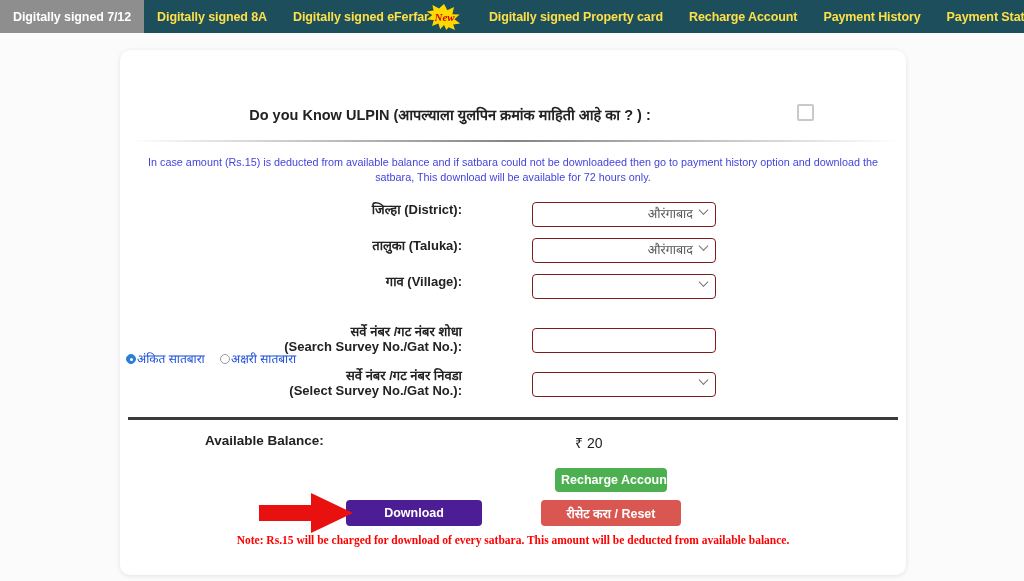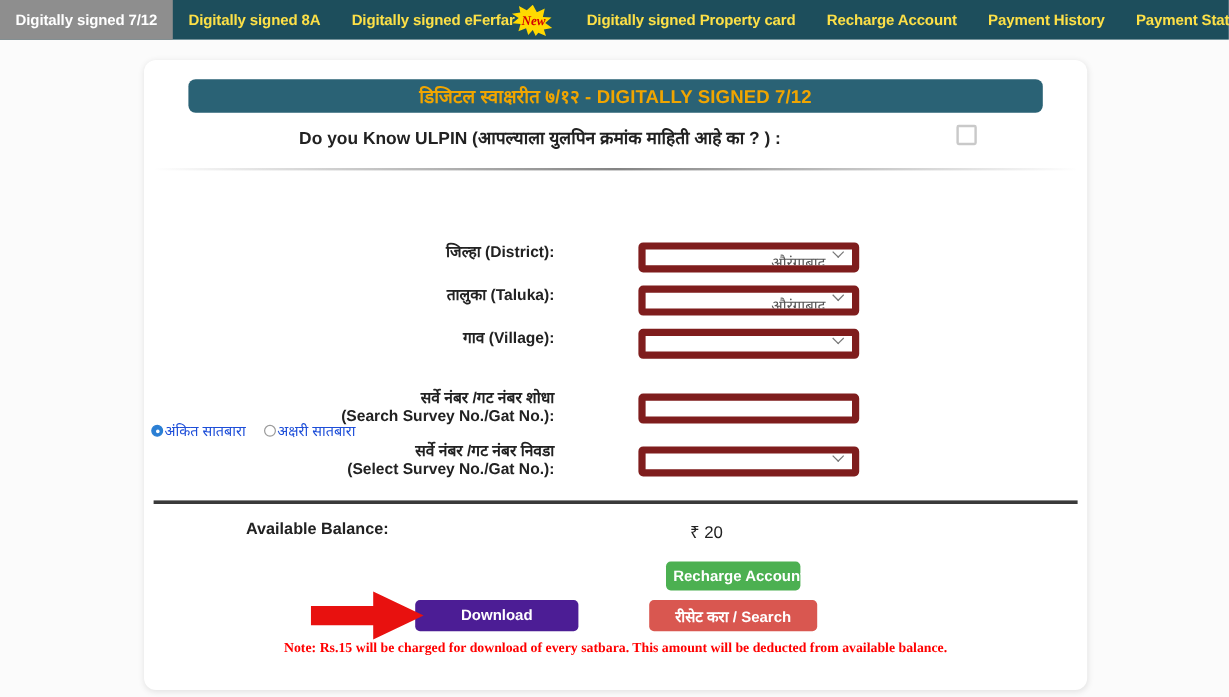--- a/index.html
+++ b/index.html
@@ -105,21 +105,21 @@
   .flabel {
     position: absolute;
     left: 70px; width: 260px;
     font-size: 13px; font-weight: bold; color: #222222;
     line-height: 15px;
   }
   .fctl { position: absolute; left: 400px; }
 
   .sel, .txt {
     width: 184px; height: 25px;
-    border: 6px solid #7f1d1d;
+    border: 1px solid #7f1d1d;
     border-radius: 4px;
     background: #ffffff;
     font-size: 12.5px;
     color: #555555;
     padding: 0 22px 0 20px;
     line-height: 23px;
     position: relative;
     white-space: nowrap;
     overflow: hidden;
   }
@@ -243,31 +243,29 @@
   <div class="nav-item">
     <span>Payment History</span>
   </div>
   <div class="nav-item">
     <span>Payment Status</span>
   </div>
 </div>
 
 <div class="card">
 
-  <div class="banner">
-    <span>डिजिटल स्वाक्षरीत ७/१२ - DIGITALLY SIGNED 7/12</span>
-  </div>
 
   <div class="ulpin-row">
     <div class="ulpin-label">Do you Know ULPIN (आपल्याला युलपिन क्रमांक माहिती आहे का ? ) :</div>
     <div class="ulpin-check"></div>
   </div>
 
   <div class="divider-fade"></div>
 
+  <div class="notice">In case amount (Rs.15) is deducted from available balance and if satbara could not be downloadeed then go to payment history option and download the satbara, This download will be available for 72 hours only.</div>
 
   <div class="form">
 
     <div class="frow">
       <div class="flabel">जिल्हा (District):</div>
       <div class="fctl">
         <div class="sel">
           <span>औरंगाबाद</span>
           <span class="caret"></span>
         </div>
@@ -330,21 +328,21 @@
 
   <div class="hr-thick"></div>
 
   <div class="balance-row">
     <div class="balance-label">Available Balance:</div>
     <div class="balance-value">₹ 20</div>
   </div>
 
   <button class="btn btn-recharge">Recharge Account</button>
   <button class="btn btn-download">Download</button>
-  <button class="btn btn-reset">रीसेट करा / Search</button>
+  <button class="btn btn-reset">रीसेट करा / Reset</button>
 
   <div class="arrow">
     <svg width="95" height="44" viewBox="0 0 95 44">
       <polygon points="0,14 52,14 52,2 94,22 52,42 52,30 0,30" fill="#e8110f"></polygon>
     </svg>
   </div>
 
   <div class="foot-note">Note: Rs.15 will be charged for download of every satbara. This amount will be deducted from available balance.</div>
 
 </div>

